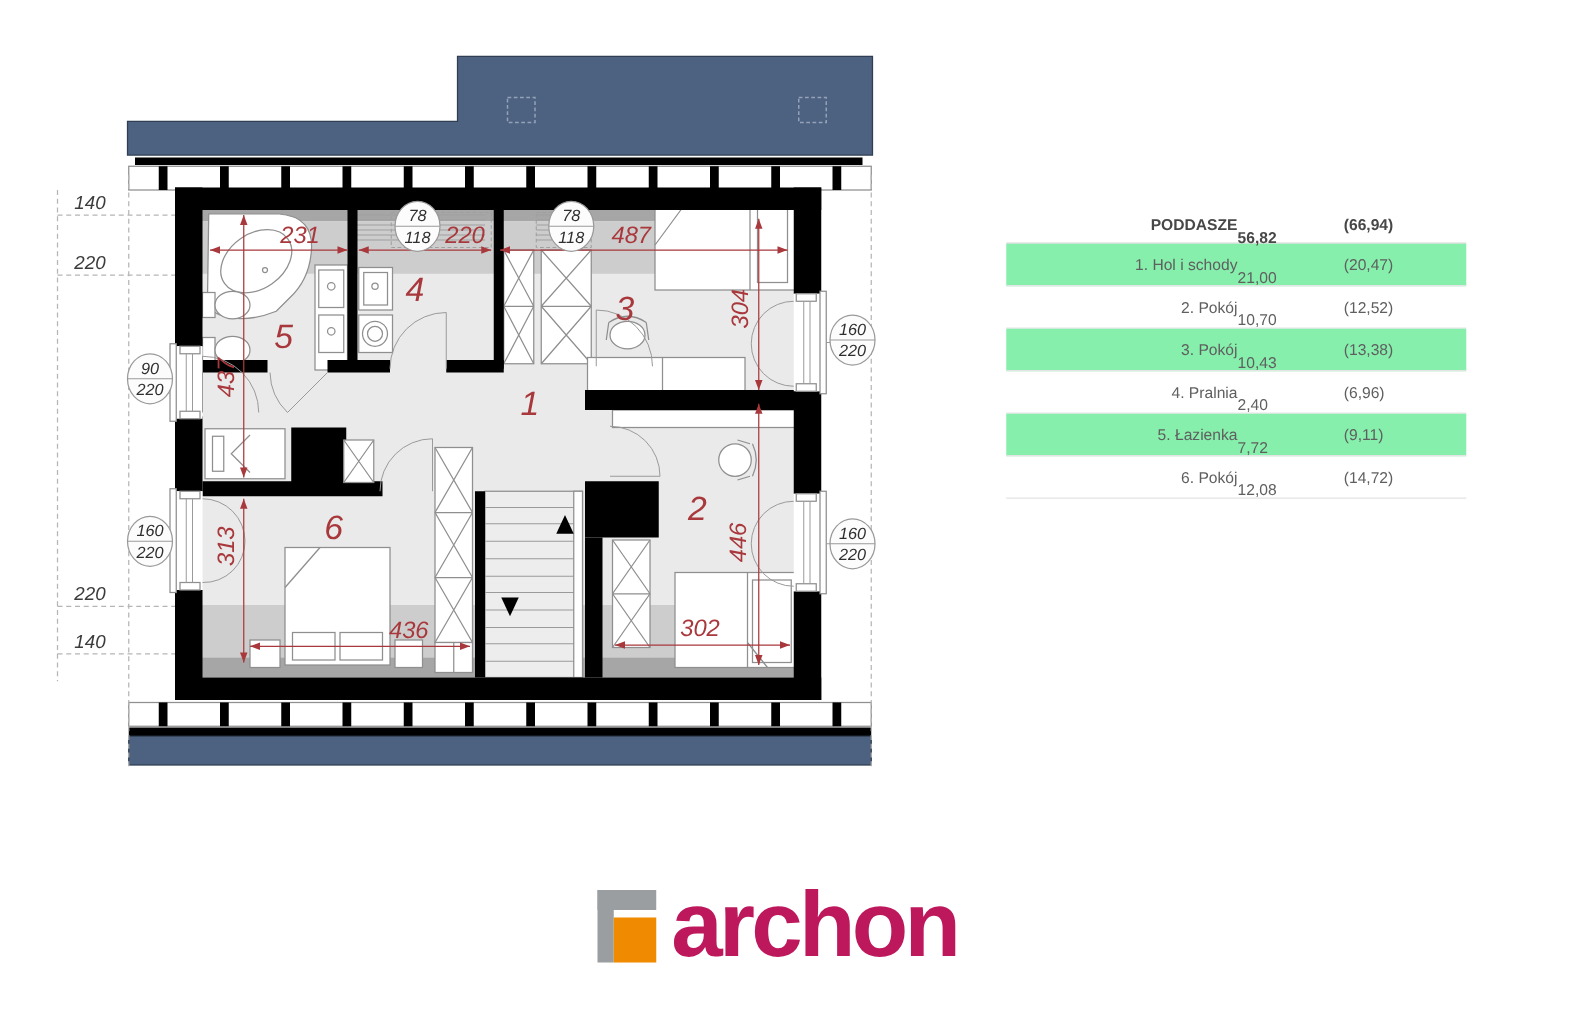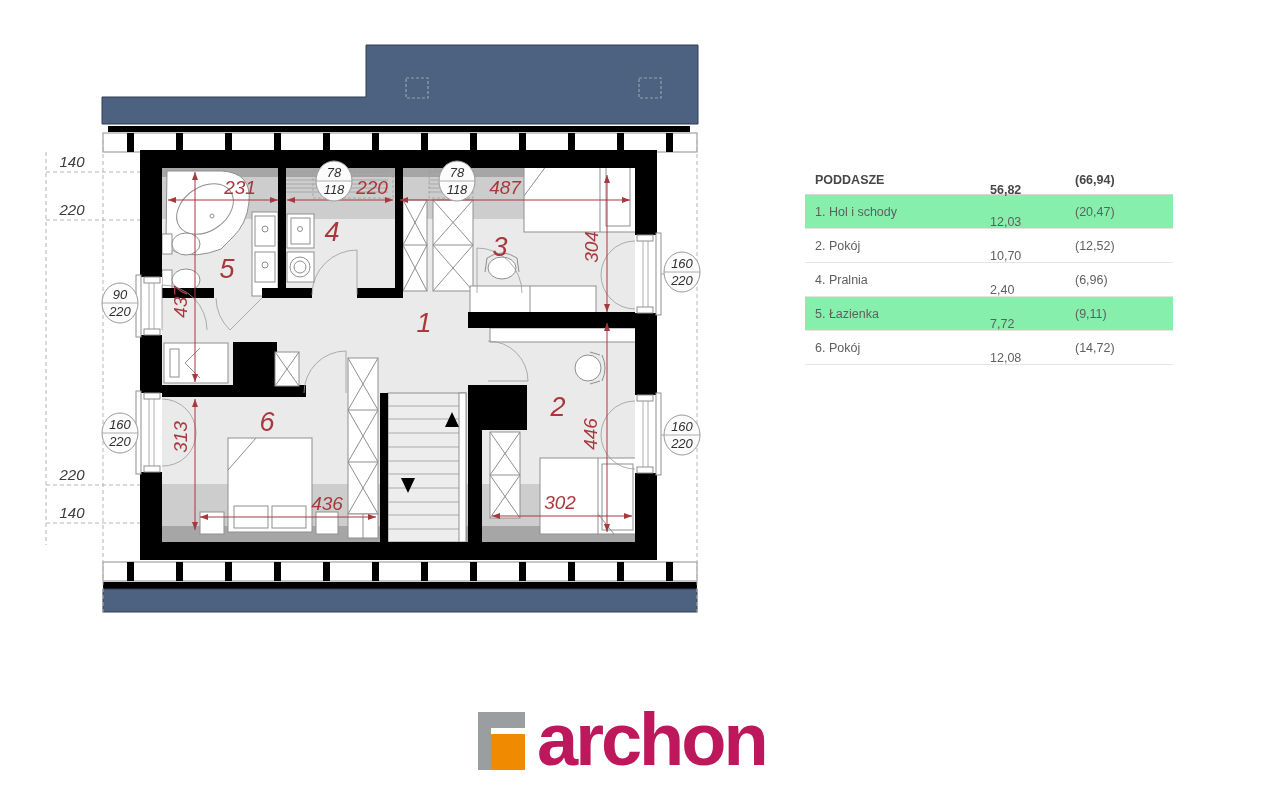--- a/index.html
+++ b/index.html
@@ -16,21 +16,21 @@
   .rnum{fill:#a8383c;font-size:27px;font-style:italic;text-anchor:middle;}
   .htxt{fill:#3c3c3c;font-size:15px;font-style:italic;text-anchor:middle;}
   .ctxt{fill:#2f2f2f;font-size:13px;font-style:italic;text-anchor:middle;}
   .dash{stroke:#b5b5b5;stroke-width:1;stroke-dasharray:4 3;fill:none;}
   .marker{fill:#fcfcfc;stroke:#9a9a9a;stroke-width:1;}
   
   .legend{position:absolute;left:805px;top:166px;width:368px;font-size:12.5px;color:#5f5f5f;}
   .legend .hdr{display:flex;height:28px;align-items:center;font-weight:bold;color:#474747;border-bottom:1px solid #d6d6d6;}
   .legend .row{display:flex;height:33px;align-items:center;border-bottom:1px solid #e4e4e4;}
   .legend .row.alt{background:#86efac;}
-  .c-name{width:175px;padding-left:10px;}
+  .c-name{width:175px;padding-left:10px;text-align:right;}
   .c-area{width:85px;margin-top:20px;}
   .c-gross{flex:1;}
   
   .logo{position:absolute;left:478px;top:712px;display:flex;align-items:flex-start;}
   .logo-mark{position:relative;width:47px;height:58px;}
   .logo-mark .g-top{position:absolute;left:0;top:0;width:47px;height:16px;background:#9b9ea1;}
   .logo-mark .g-left{position:absolute;left:0;top:0;width:13px;height:58px;background:#9b9ea1;}
   .logo-mark .orange{position:absolute;left:13px;top:22px;width:34px;height:36px;background:#f08a00;}
   .logo-text{font-size:74px;line-height:56px;font-weight:bold;color:#be185d;letter-spacing:-3px;margin-left:12px;}
 </style>
@@ -376,27 +376,32 @@
 </div>
 
 <div class="legend">
   <div class="hdr">
     <div class="c-name">PODDASZE</div>
     <div class="c-area">56,82</div>
     <div class="c-gross">(66,94)</div>
   </div>
   <div class="row alt">
     <div class="c-name">1. Hol i schody</div>
-    <div class="c-area">12,03</div>
+    <div class="c-area">21,00</div>
     <div class="c-gross">(20,47)</div>
   </div>
   <div class="row">
     <div class="c-name">2. Pokój</div>
     <div class="c-area">10,70</div>
     <div class="c-gross">(12,52)</div>
+  </div>
+  <div class="row alt">
+    <div class="c-name">3. Pokój</div>
+    <div class="c-area">10,43</div>
+    <div class="c-gross">(13,38)</div>
   </div>
   <div class="row">
     <div class="c-name">4. Pralnia</div>
     <div class="c-area">2,40</div>
     <div class="c-gross">(6,96)</div>
   </div>
   <div class="row alt">
     <div class="c-name">5. Łazienka</div>
     <div class="c-area">7,72</div>
     <div class="c-gross">(9,11)</div>

